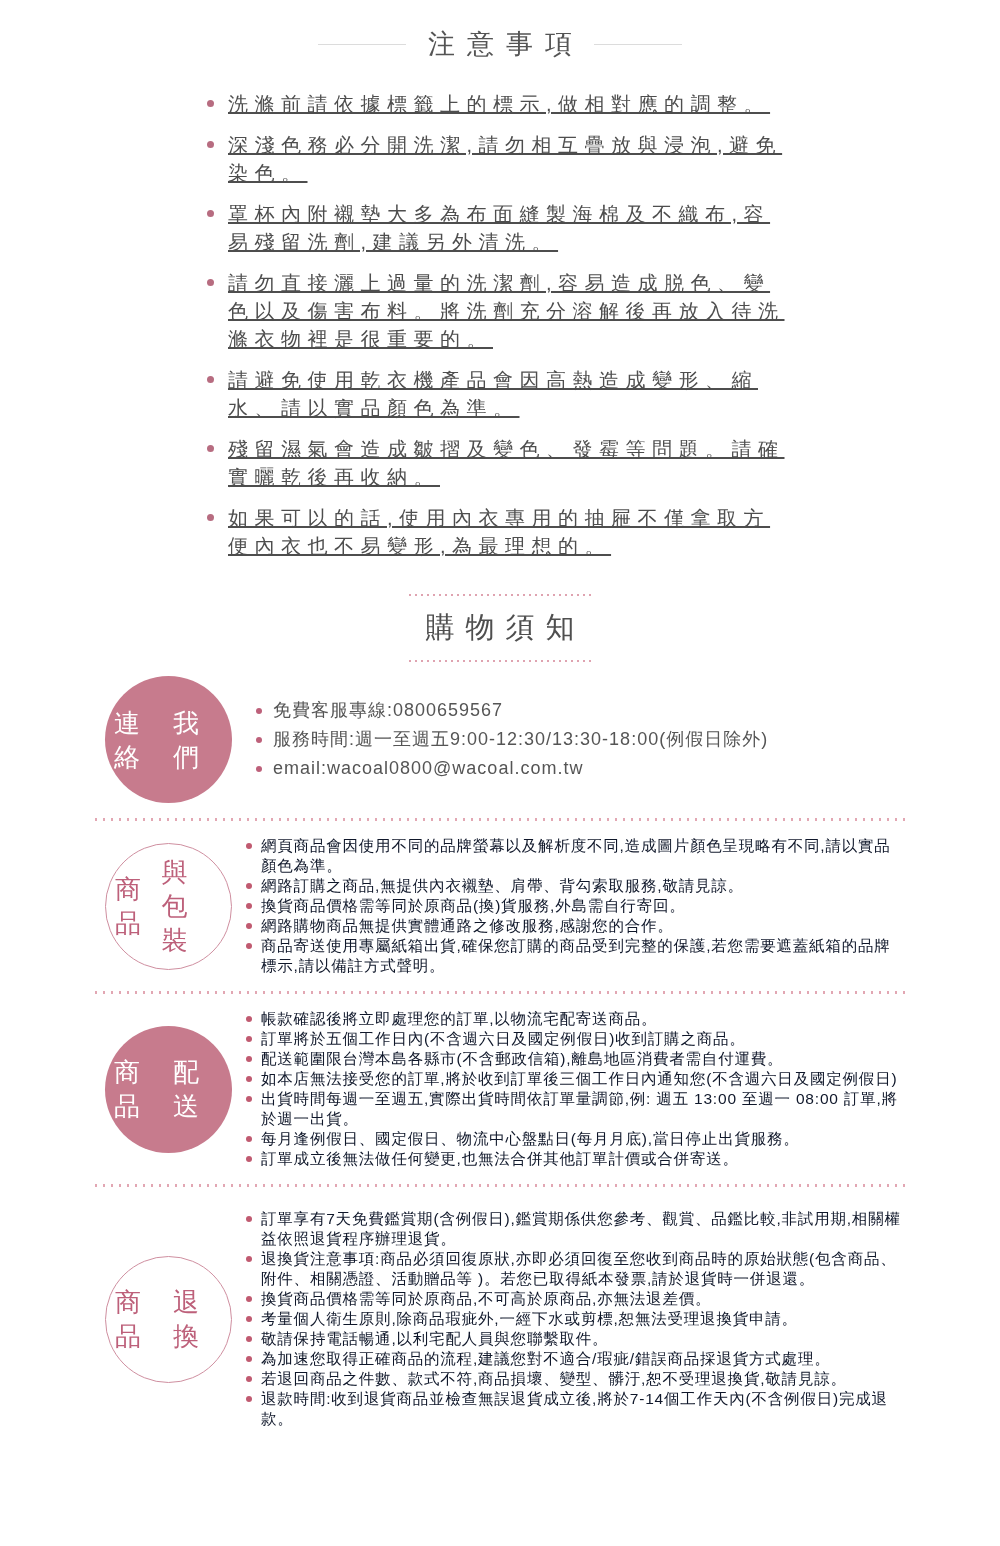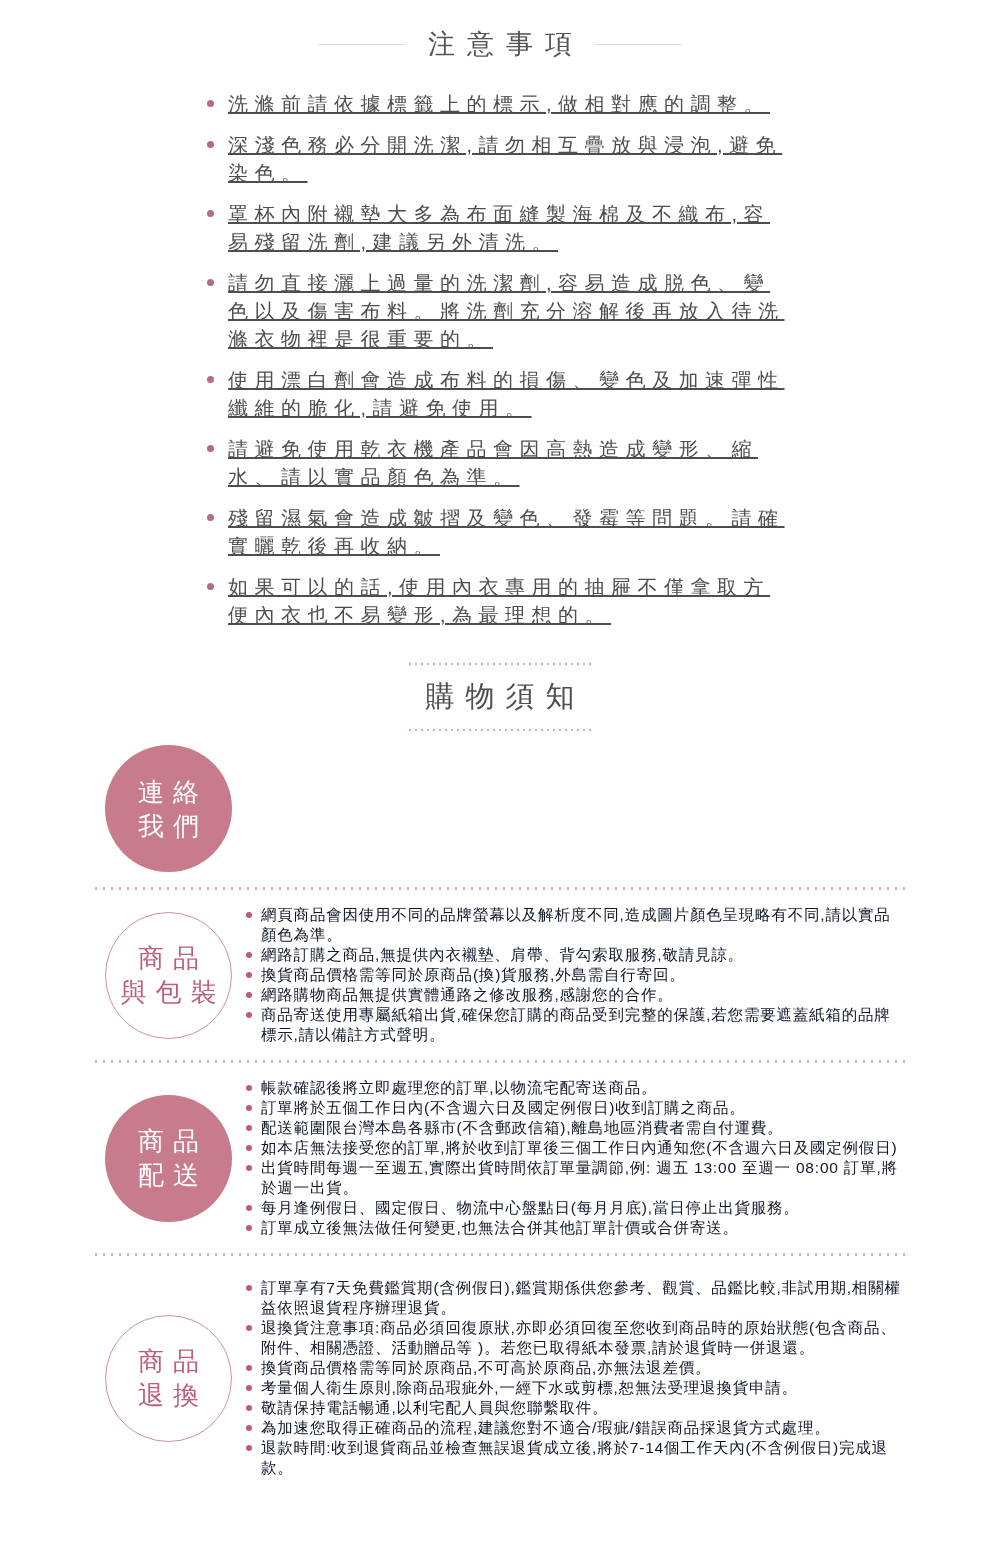--- a/index.html
+++ b/index.html
@@ -20,21 +20,21 @@
   
   .shopping-header { text-align:center; margin:34px auto 14px; }
   .dotted-mini { width:182px; height:2px; margin:0 auto;
                  background:repeating-linear-gradient(to right,#dfa3b0 0 1.6px, transparent 1.6px 6px); }
   .shopping-title { font-size:29px; font-weight:400; color:#4f4f4f; letter-spacing:11px; padding-left:11px; margin:12px 0; }
 
   
   .section-row { display:flex; align-items:center; margin:12px 95px 12px 105px; }
   .returns-row { margin-top:22px; }
   .badge { width:127px; height:127px; flex:0 0 127px; border-radius:50%; box-sizing:border-box;
-           display:flex; flex-direction:column; align-items:center; justify-content:center;
+           display:flex; flex-direction:row; align-items:center; justify-content:center;
            font-size:26px; line-height:34px; letter-spacing:9px; padding-left:9px; }
   .badge.filled { background:#c77b8d; color:#ffffff; }
   .badge.outlined { border:1px solid #cf8fa0; color:#bd607a; background:#fff; }
 
   .contact-list { list-style:none; margin:0 0 0 24px; padding:0; font-size:18px; line-height:29px;
                   letter-spacing:1px; color:#555; }
   .contact-list li { position:relative; padding-left:17px; }
   .contact-list li::before { content:""; position:absolute; left:0; top:12px; width:6px; height:6px;
                   border-radius:50%; background:#bd607a; }
 
@@ -56,38 +56,42 @@
     <div class="notice-title-row">
       <span class="hline"></span>
       <h1 class="notice-title">注意事項</h1>
       <span class="hline"></span>
     </div>
     <ul class="notice-list">
       <li>洗滌前請依據標籤上的標示,做相對應的調整。</li>
       <li>深淺色務必分開洗潔,請勿相互疊放與浸泡,避免染色。</li>
       <li>罩杯內附襯墊大多為布面縫製海棉及不織布,容易殘留洗劑,建議另外清洗。</li>
       <li>請勿直接灑上過量的洗潔劑,容易造成脱色、變色以及傷害布料。將洗劑充分溶解後再放入待洗滌衣物裡是很重要的。</li>
-      <li>使用漂白劑會造成布料的損傷、變色及加速彈性纖維的脆化,請避免使用。</li>
       <li>請避免使用乾衣機產品會因高熱造成變形、縮水、請以實品顏色為準。</li>
       <li>殘留濕氣會造成皺摺及變色、發霉等問題。請確實曬乾後再收納。</li>
       <li>如果可以的話,使用內衣專用的抽屜不僅拿取方便內衣也不易變形,為最理想的。</li>
     </ul>
   </section>
 
   <header class="shopping-header">
     <div class="dotted-mini"></div>
     <h2 class="shopping-title">購物須知</h2>
     <div class="dotted-mini"></div>
   </header>
 
   <section class="section-row">
     <div class="badge filled">
       <span class="badge-line">連絡</span>
       <span class="badge-line">我們</span>
     </div>
+    <ul class="contact-list">
+      <li>免費客服專線:0800659567</li>
+      <li>服務時間:週一至週五9:00-12:30/13:30-18:00(例假日除外)</li>
+      <li>email:wacoal0800@wacoal.com.tw</li>
+    </ul>
   </section>
 
   <div class="dotted-sep"></div>
 
   <section class="section-row">
     <div class="badge outlined">
       <span class="badge-line">商品</span>
       <span class="badge-line">與包裝</span>
     </div>
     <ul class="info-list">
@@ -124,17 +128,18 @@
       <span class="badge-line">商品</span>
       <span class="badge-line">退換</span>
     </div>
     <ul class="info-list">
       <li>訂單享有7天免費鑑賞期(含例假日),鑑賞期係供您參考、觀賞、品鑑比較,非試用期,相關權益依照退貨程序辦理退貨。</li>
       <li>退換貨注意事項:商品必須回復原狀,亦即必須回復至您收到商品時的原始狀態(包含商品、附件、相關憑證、活動贈品等 )。若您已取得紙本發票,請於退貨時一併退還。</li>
       <li>換貨商品價格需等同於原商品,不可高於原商品,亦無法退差價。</li>
       <li>考量個人衛生原則,除商品瑕疵外,一經下水或剪標,恕無法受理退換貨申請。</li>
       <li>敬請保持電話暢通,以利宅配人員與您聯繫取件。</li>
       <li>為加速您取得正確商品的流程,建議您對不適合/瑕疵/錯誤商品採退貨方式處理。</li>
+      <li>若退回商品之件數、款式不符,商品損壞、變型、髒汙,恕不受理退換貨,敬請見諒。</li>
       <li>退款時間:收到退貨商品並檢查無誤退貨成立後,將於7-14個工作天內(不含例假日)完成退款。</li>
     </ul>
   </section>
 
 </div>
 
 </body></html>

